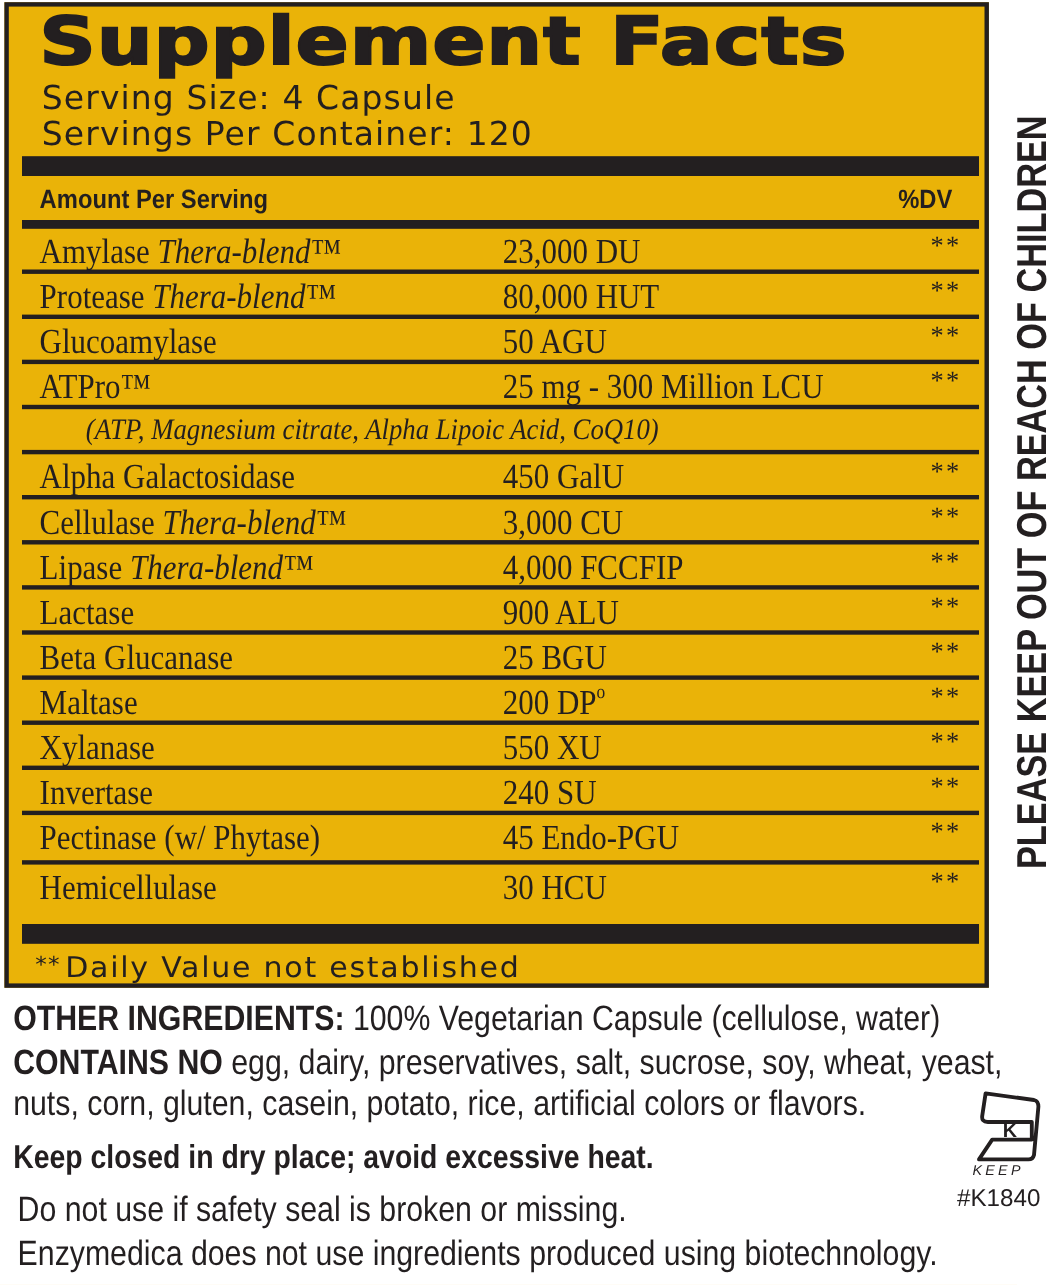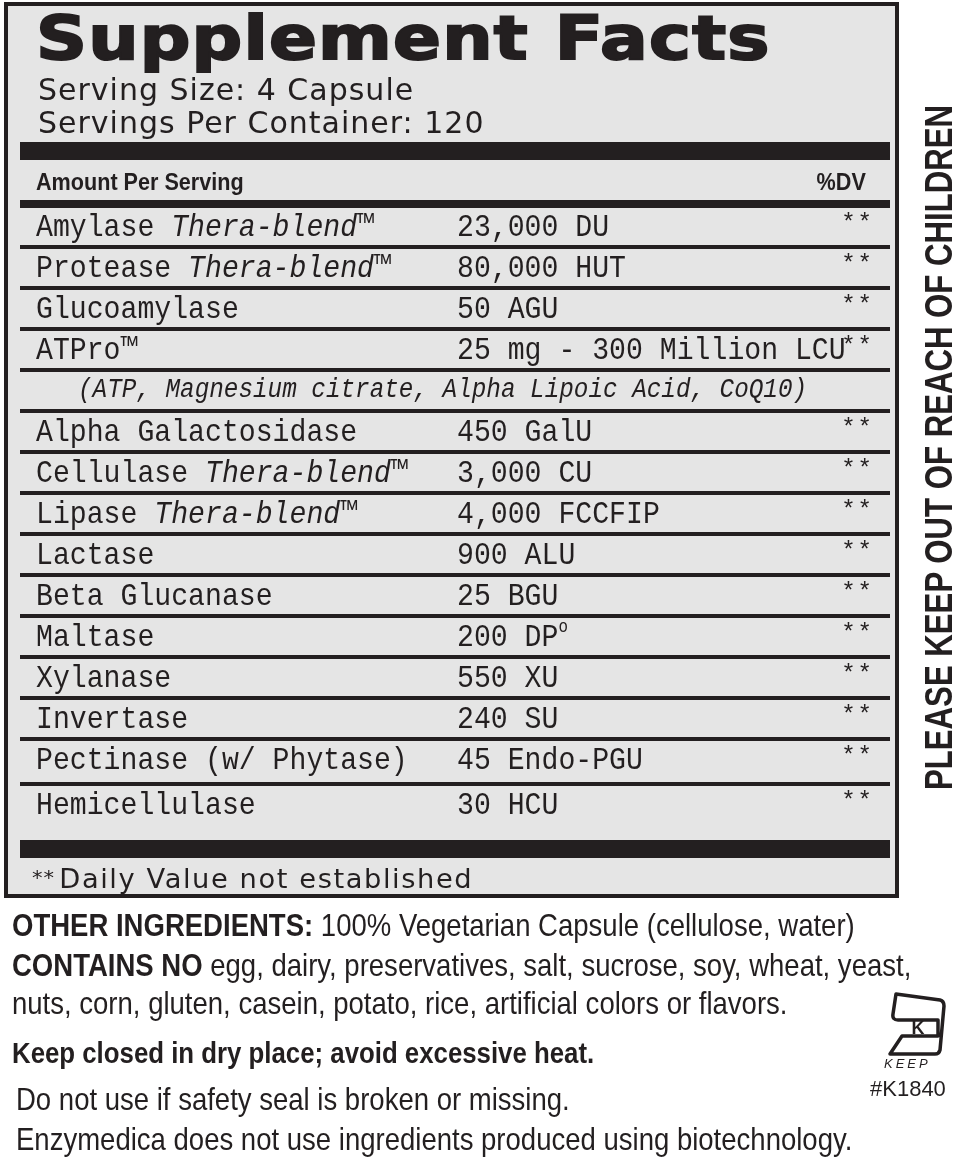--- a/index.html
+++ b/index.html
@@ -1,19 +1,19 @@
 <!DOCTYPE html>
 <html><head>
 <meta charset="utf-8">
 <style>
   html, body { margin: 0; padding: 0; background: #ffffff; }
   body { width: 960px; height: 1168px; position: relative; overflow: hidden; color: #231f20; }
   .facts-box {
     position: absolute; left: 4px; top: 2px; width: 887px; height: 888px;
-    border: 4px solid #231f20; background: #e5e5e5;
+    border: 4px solid #231f20; background: #eab308;
   }
   .title {
     position: absolute; left: 28px; top: -8px; margin: 0;
     font-family: "DejaVu Sans", sans-serif; font-weight: 900;
     font-size: 60px; letter-spacing: 1px; line-height: 80px;
     transform: scaleX(1.18); transform-origin: left center;
     -webkit-text-stroke: 2px #231f20;
   }
   .serving {
     position: absolute; left: 30px;
@@ -28,21 +28,21 @@
   .bar.thick2 { left: 12px; top: 834px; width: 870px; height: 18px; }
   .amount-header {
     position: absolute; left: 28px; top: 162px; width: 842px; height: 30px;
     font-family: "Liberation Sans", sans-serif; font-weight: bold; font-size: 24px;
     transform: scaleX(0.9); transform-origin: left center;
   }
   .amount-header .dv { position: absolute; right: -80px; top: 0; }
   .rows { position: absolute; left: 12px; top: 202px; width: 870px; }
   .row {
     position: relative; height: 37px; border-bottom: 4px solid #231f20;
-    font-family: Liberation Mono, monospace; font-size: 32px; line-height: 40px;
+    font-family: Liberation Serif, serif; font-size: 32px; line-height: 40px;
   }
   .row.last { border-bottom: none; }
   .row .name { position: absolute; left: 16px; top: 0; white-space: nowrap; transform: scaleX(0.88); transform-origin: left center; }
   .row .name i { font-style: italic; }
   .row .amt { position: absolute; left: 437px; top: 0; white-space: nowrap; transform: scaleX(0.88); transform-origin: left center; }
   .row .amt sup { font-size: 18px; vertical-align: 14px; line-height: 0; }
   .row .dv { position: absolute; right: 16px; top: -4px; font-size: 24px; letter-spacing: 2px; }
   .row.sub { height: 37px; }
   .row.sub .subtext { position: absolute; left: 58px; top: -2px; font-style: italic; font-size: 27px; white-space: nowrap; transform: scaleX(0.9); transform-origin: left center; }
   .footnote {

